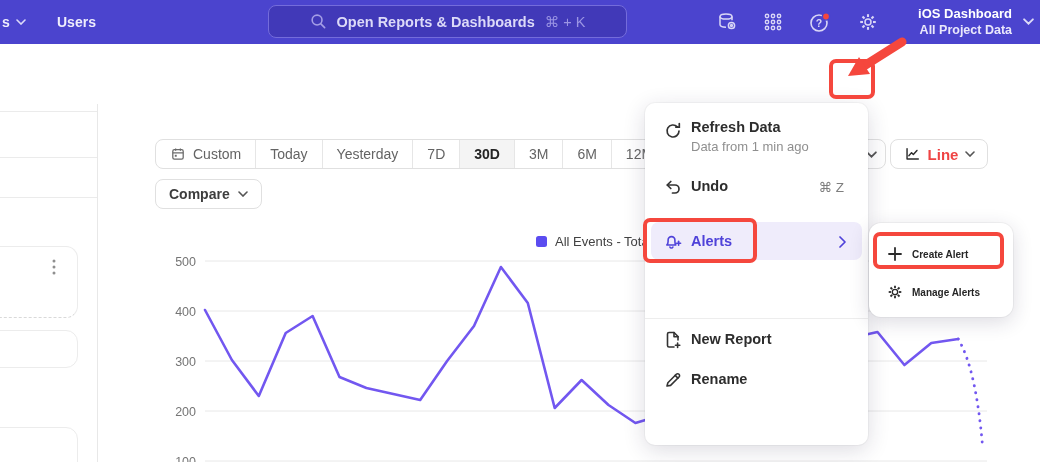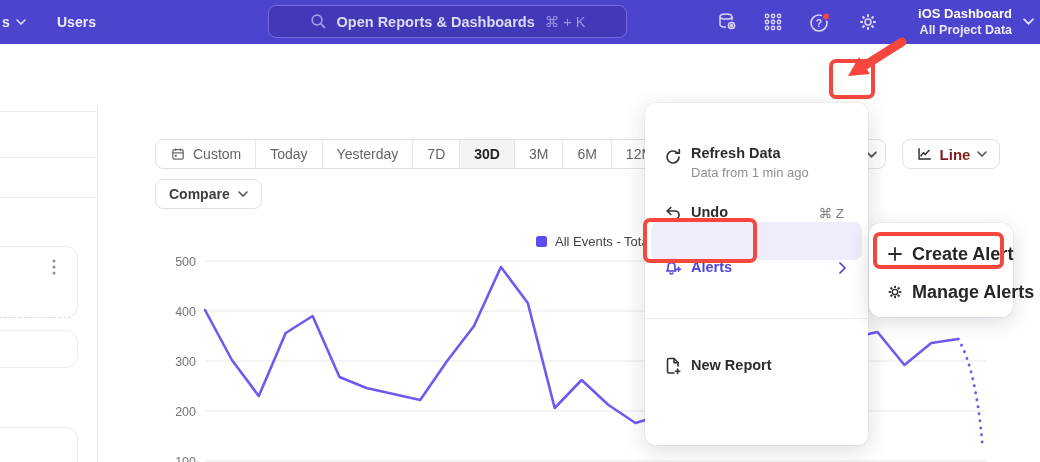--- a/index.html
+++ b/index.html
@@ -52,46 +52,46 @@
   .seg:first-child{border-left:none;}
   .seg.selected{background:#f4f4f4;color:#242424;font-weight:700;}
   .compare-btn{position:absolute;left:155px;top:179px;height:30px;padding:0 13px;display:inline-flex;
     align-items:center;gap:8px;border:1px solid #e0e0e0;border-radius:8px;background:#fff;
     font-size:14px;color:#3d3d3d;font-weight:600;cursor:pointer;z-index:4;}
   .hidden-dd-btn{position:absolute;left:818px;top:139px;width:68px;height:30px;border:1px solid #e0e0e0;
     border-radius:8px;background:#fff;z-index:2;cursor:pointer;}
   .hidden-dd-btn svg{position:absolute;right:8px;top:11px;}
   .linetype-btn{position:absolute;left:890px;top:139px;width:98px;height:30px;display:flex;align-items:center;
     justify-content:center;gap:7px;border:1px solid #e0e0e0;border-radius:8px;background:#fff;
-    font-size:15px;font-weight:600;color:#7f1d1d;cursor:pointer;z-index:4;margin-left:12px;}
+    font-size:15px;font-weight:600;color:#ef4444;cursor:pointer;z-index:4;}
 
   
   #chart-svg{position:absolute;left:0;top:0;z-index:1;pointer-events:none;}
   .legend{position:absolute;left:536px;top:234px;display:flex;align-items:center;gap:8px;z-index:2;}
   .legend .swatch{width:11px;height:11px;border-radius:2.5px;background:#5b4cf0;}
   .legend .ltext{font-size:13px;color:#424242;}
 
   
   .menu{position:absolute;left:645px;top:103px;width:223px;height:342px;background:#fff;border-radius:10px;
     box-shadow:0 5px 22px rgba(35,32,70,.16),0 0 0 1px rgba(0,0,0,.03);z-index:10;}
-  .menu-item{position:absolute;left:0;width:217px;display:flex;align-items:center;cursor:pointer;margin-top:26px;}
+  .menu-item{position:absolute;left:0;width:217px;display:flex;align-items:center;cursor:pointer;}
   .menu-item .mi-icon{position:absolute;left:18px;width:20px;height:20px;}
   .menu-item .mi-label{position:absolute;left:46px;font-size:14.5px;font-weight:600;color:#2d2d2d;white-space:nowrap;}
   .menu-item .mi-sub{position:absolute;left:46px;top:22px;font-size:13px;font-weight:400;color:#8f8f8f;white-space:nowrap;}
   .menu-item .mi-shortcut{position:absolute;right:18px;font-size:13.5px;color:#7e7e7e;}
   .menu-item .mi-chevron{position:absolute;right:16px;top:3px;}
   .menu-hl{position:absolute;left:6px;top:119px;width:211px;height:38px;background:#efecfb;border-radius:8px;}
   .menu-divider{position:absolute;left:0;top:215px;width:223px;height:1px;background:#ededed;}
 
   
   .submenu{position:absolute;left:869px;top:223px;width:144px;height:94px;background:#fff;border-radius:12px;
     box-shadow:0 5px 20px rgba(35,32,70,.16),0 0 0 1px rgba(0,0,0,.04);z-index:12;}
   .submenu .sm-item{position:absolute;left:0;width:144px;height:34px;display:flex;align-items:center;cursor:pointer;}
   .submenu .sm-icon{position:absolute;left:17px;width:18px;height:18px;}
-  .submenu .sm-label{position:absolute;left:43px;font-size:18px;font-weight:600;color:#262626;white-space:nowrap;}
+  .submenu .sm-label{position:absolute;left:43px;font-size:10px;font-weight:600;color:#262626;white-space:nowrap;}
 
   
   .anno-box{position:absolute;border:4px solid #f5473d;border-radius:7px;z-index:20;pointer-events:none;}
   .anno-arrow{position:absolute;left:842px;top:36px;z-index:21;pointer-events:none;}
 </style>
 </head>
 <body>
 
 <div id="app">
 
@@ -335,20 +335,28 @@
       <span class="mi-icon" style="top:1px">
         <svg width="20" height="20" viewBox="0 0 20 20" fill="none" stroke="#333" stroke-width="1.6" stroke-linecap="round" stroke-linejoin="round">
           <path d="M11 17H6a1.5 1.5 0 0 1-1.5-1.5V4A1.5 1.5 0 0 1 6 2.5h5l4 4V10"></path>
           <polyline points="11,2.5 11,6.8 15.2,6.8"></polyline>
           <line x1="14.6" y1="13" x2="14.6" y2="17.4"></line>
             <line x1="12.4" y1="15.2" x2="16.8" y2="15.2"></line>
           </svg></span>
       <span class="mi-label" style="top:2px">New Report</span>
     </div>
 
+    <div class="menu-item" style="top:266px;height:24px">
+      <span class="mi-icon" style="top:1px">
+        <svg width="20" height="20" viewBox="0 0 20 20" fill="none" stroke="#333" stroke-width="1.6" stroke-linecap="round" stroke-linejoin="round">
+          <path d="M4 16l.9-3.3L13.3 4.3a1.9 1.9 0 0 1 2.7 2.7L7.6 15.4 4 16z"></path>
+          <line x1="12.2" y1="5.4" x2="14.9" y2="8.1"></line>
+          </svg></span>
+      <span class="mi-label" style="top:2px">Rename</span>
+    </div>
 
   </div>
 
   <div class="submenu">
     <div class="sm-item" style="top:14px">
       <span class="sm-icon">
         <svg width="18" height="18" viewBox="0 0 18 18" stroke="#2b2b2b" stroke-width="1.8" stroke-linecap="round">
           <line x1="9" y1="3" x2="9" y2="15"></line>
             <line x1="3" y1="9" x2="15" y2="9"></line>
           </svg></span>

